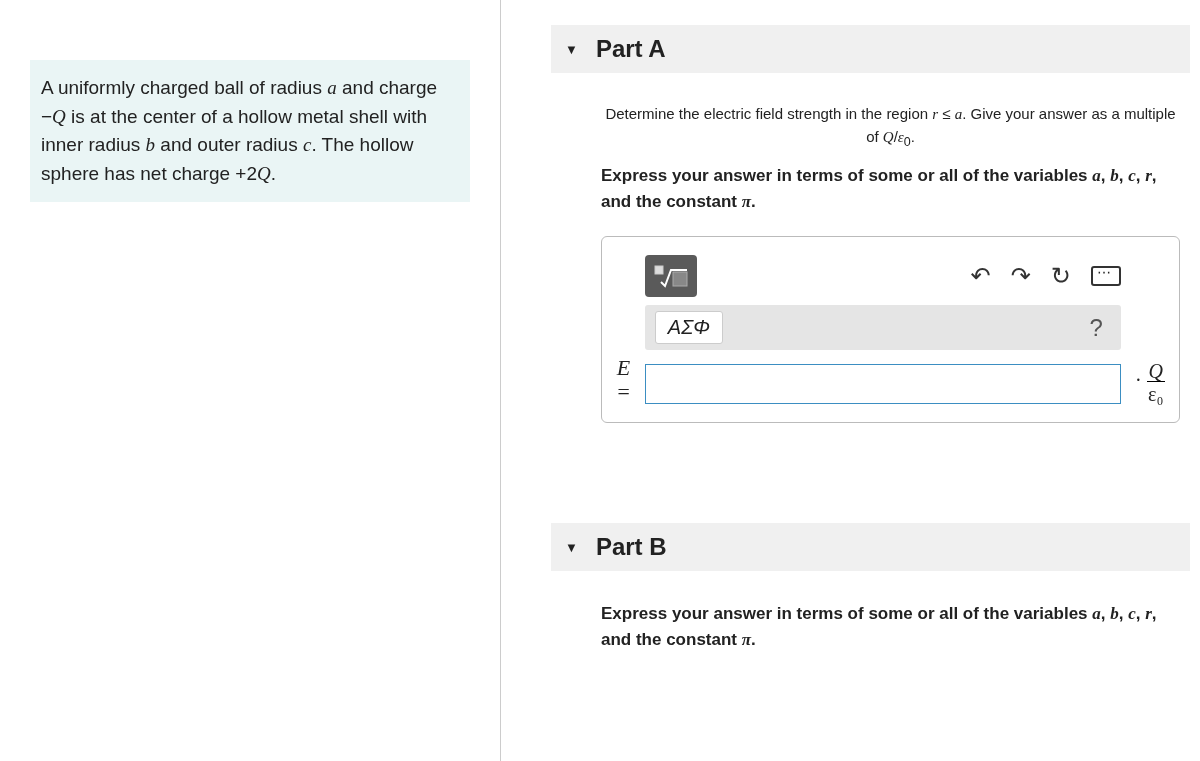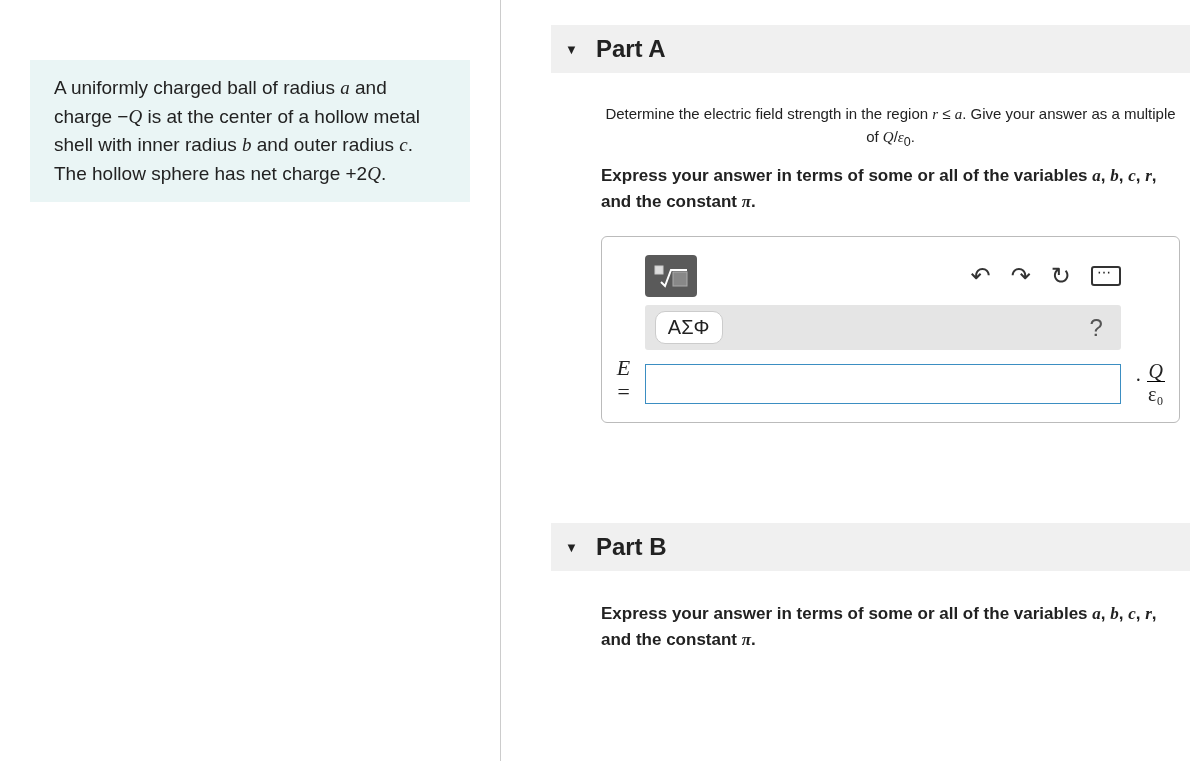--- a/index.html
+++ b/index.html
@@ -11,21 +11,21 @@
     width: 1200px;
     height: 761px;
     display: flex;
   }
   .left-col {
     width: 500px;
     padding: 60px 30px 20px 30px;
   }
   .problem-box {
     background: #eaf5f5;
-    padding: 14px 24px;
+    padding: 14px 11px;
     line-height: 1.5;
     font-size: 19px;
   }
   .divider {
     width: 1px;
     background: #ccc;
     height: 100%;
   }
   .right-col {
     flex: 1;
@@ -109,24 +109,25 @@
     justify-content: space-between;
     align-items: center;
     background: #e5e5e5;
     padding: 6px 10px;
     border-radius: 3px;
     margin-bottom: 14px;
   }
   .greek-btn {
     background: #fff;
     border: 1px solid #ccc;
-    border-radius: 10px;
+    border-radius: 3px;
     padding: 4px 12px;
     font-size: 20px;
     cursor: pointer;
+    font-style: italic;
   }
   .help-btn {
     font-size: 24px;
     color: #555;
     cursor: pointer;
     padding: 0 8px;
   }
   .input-row {
     display: flex;
     align-items: center;

